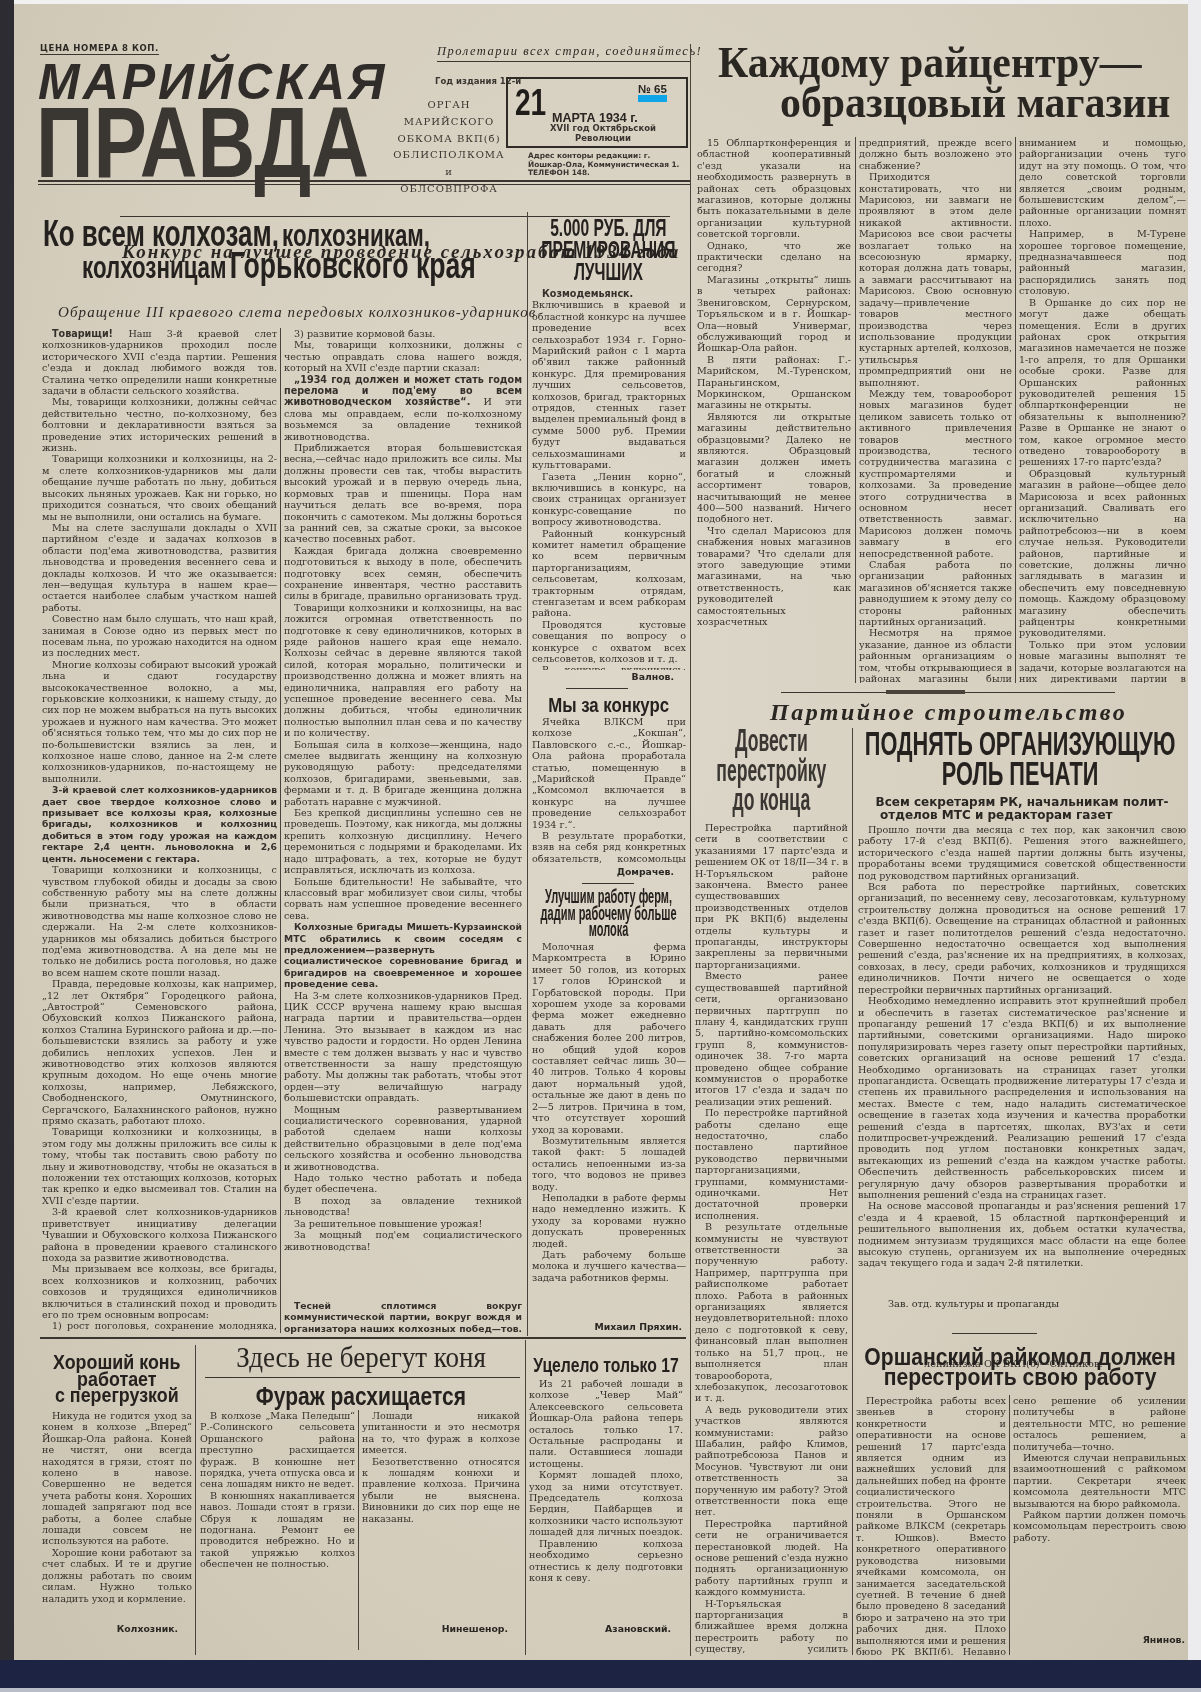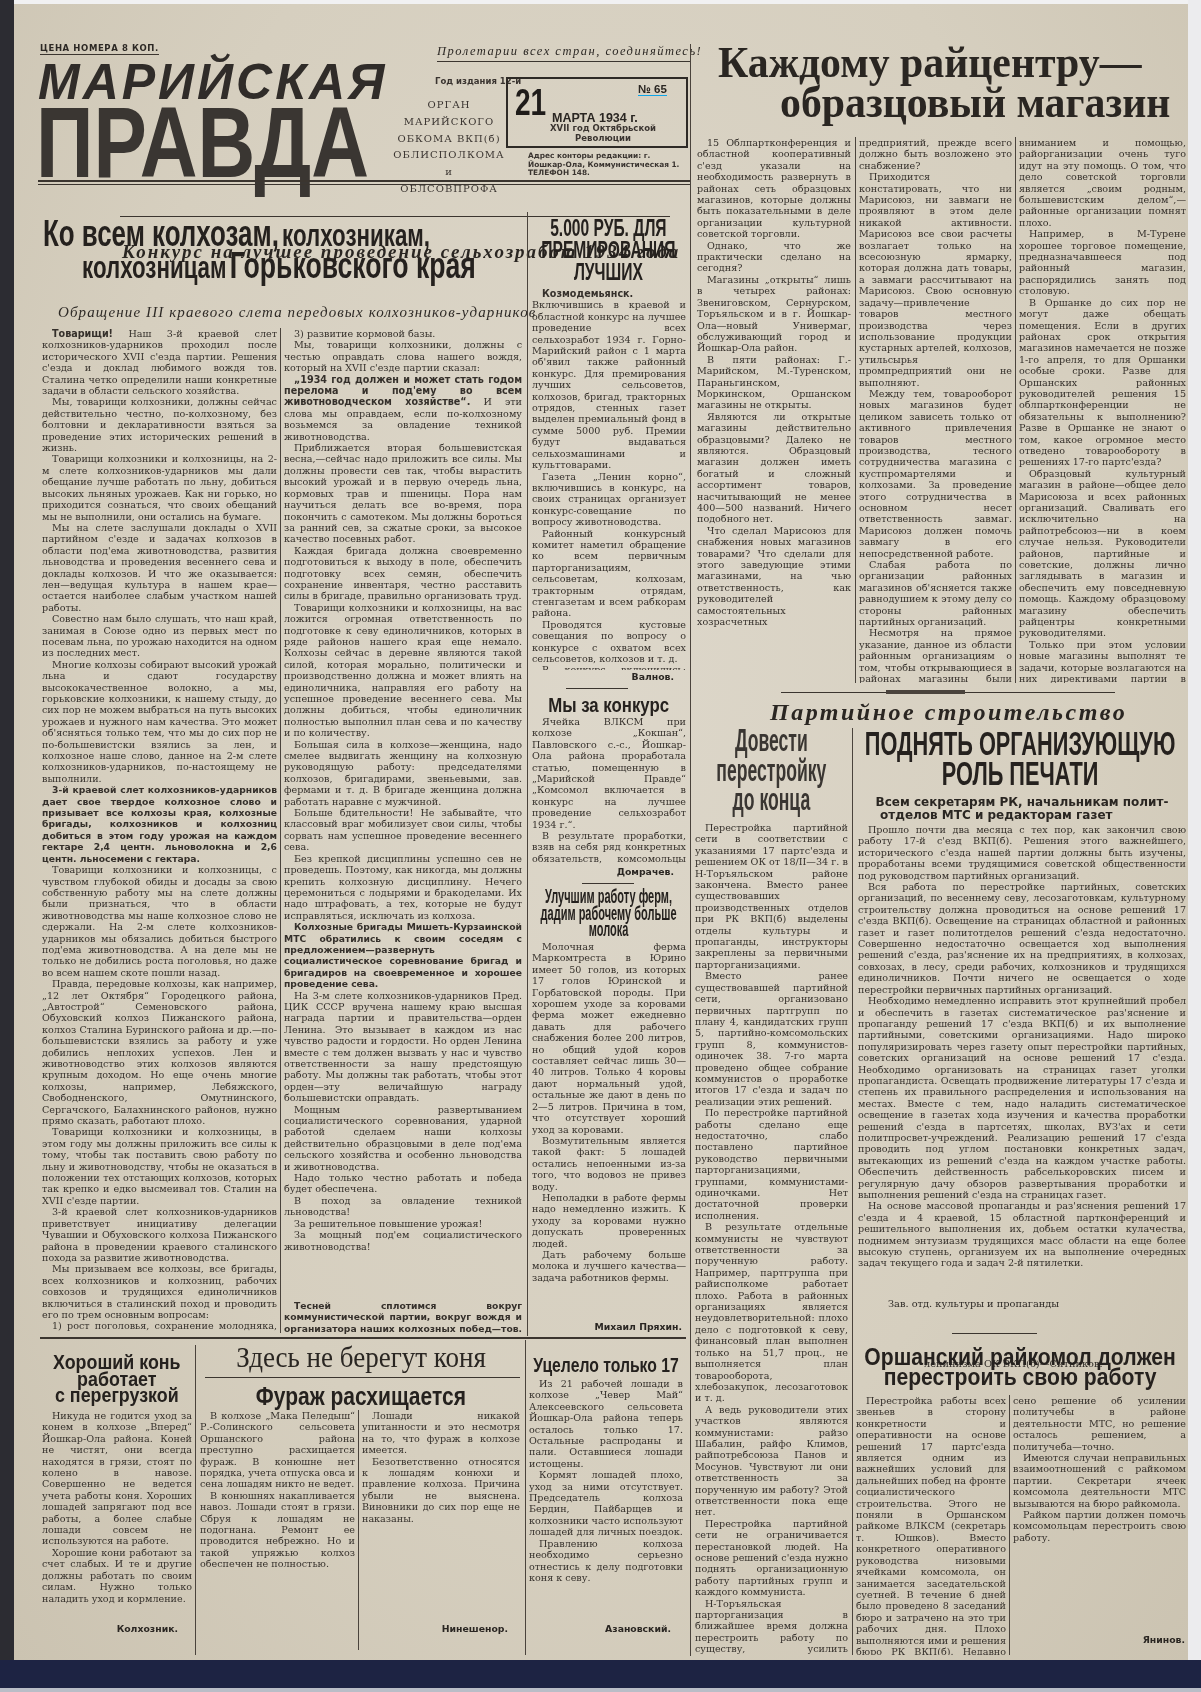--- a/index.html
+++ b/index.html
@@ -41,21 +41,21 @@
 <div class="abs" style="left:393px;top:97px;width:112px;text-align:center;font:10px 'DejaVu Serif',serif;letter-spacing:1px;line-height:16.8px;color:#3a3430;">
   <div>ОРГАН</div>
   <div>МАРИЙСКОГО</div>
   <div>ОБКОМА ВКП(б)</div>
   <div>ОБЛИСПОЛКОМА и</div>
   <div>ОБЛСОВПРОФА</div>
 </div>
 <div class="abs" style="left:506px;top:77px;width:178px;height:67px;border:2px solid #2e2a26;">
   <div class="abs" style="left:7px;top:6px;font:bold 36px 'Liberation Sans',sans-serif;line-height:1;transform:scaleX(0.78);transform-origin:0 0;color:#1f1c1a;">21</div>
   <div class="abs" style="left:44px;top:25px;font:bold 12.5px 'Liberation Sans',sans-serif;white-space:nowrap;color:#2a2622;margin-top:7px;">МАРТА 1934 г.</div>
-  <div class="abs" style="left:130px;top:4px;font:bold 11.5px 'Liberation Sans',sans-serif;border-bottom:1px solid #0ea5e9;white-space:nowrap;color:#2a2622;">№ 65</div>
+  <div class="abs" style="left:130px;top:4px;font:bold 11.5px 'Liberation Sans',sans-serif;border-bottom:7px solid #0ea5e9;white-space:nowrap;color:#2a2622;">№ 65</div>
   <div class="abs" style="left:20px;top:44px;width:150px;text-align:center;font:bold 8.5px 'DejaVu Sans',sans-serif;line-height:10px;color:#3a3430;">
     <div>XVII год Октябрьской</div>
     <div>Революции</div>
   </div>
 </div>
 <div class="abs" style="left:528px;top:152px;width:160px;font:bold 7.4px 'DejaVu Sans',sans-serif;line-height:8.6px;color:#3a3430;">Адрес конторы редакции: г. Йошкар-Ола, Коммунистическая 1. ТЕЛЕФОН 148.</div>
 <div class="rule-h thick" style="left:38px;top:180px;width:652px;"></div>
 <div class="rule-h" style="left:38px;top:184px;width:652px;"></div>
 
 <div class="rule-v" style="left:690px;top:44px;height:1612px;"></div>
@@ -118,22 +118,22 @@
 </div>
 <div class="rule-v" style="left:280px;top:328px;height:1005px;"></div>
 <div class="txt" style="left:284px;top:328px;width:238px;height:970px;">
   <p>3) развитие кормовой базы.</p>
   <p>Мы, товарищи колхозники, должны с честью оправдать слова нашего вождя, который на XVII с'езде партии сказал:</p>
   <p><span class="b">„1934 год должен и может стать годом перелома и под'ему во всем животноводческом хозяйстве“.</span> <span>И эти слова мы оправдаем, если по-колхозному возьмемся за овладение техникой животноводства.</span></p>
   <p>Приближается вторая большевистская весна,—сейчас надо приложить все силы. Мы должны провести сев так, чтобы вырастить высокий урожай и в первую очередь льна, кормовых трав и пшеницы. Пора нам научиться делать все во-время, пора покончить с самотеком. Мы должны бороться за ранний сев, за сжатые сроки, за высокое качество посевных работ.</p>
   <p>Каждая бригада должна своевременно подготовиться к выходу в поле, обеспечить подготовку всех семян, обеспечить сохранение инвентаря, честно расставить силы в бригаде, правильно организовать труд.</p>
   <p>Товарищи колхозники и колхозницы, на вас ложится огромная ответственность по подготовке к севу единоличников, которых в ряде районов нашего края еще немало. Колхозы сейчас в деревне являются такой силой, которая морально, политически и производственно должна и может влиять на единоличника, направляя его работу на успешное проведение весеннего сева. Мы должны добиться, чтобы единоличник полностью выполнил план сева и по качеству и по количеству.</p>
   <p>Большая сила в колхозе—женщина, надо смелее выдвигать женщину на колхозную руководящую работу: председателями колхозов, бригадирами, звеньевыми, зав. фермами и т. д. В бригаде женщина должна работать наравне с мужчиной.</p>
+  <p>Без крепкой дисциплины успешно сев не проведешь. Поэтому, как никогда, мы должны крепить колхозную дисциплину. Нечего церемониться с лодырями и бракоделами. Их надо штрафовать, а тех, которые не будут исправляться, исключать из колхоза.</p>
   <p>Больше бдительности! Не забывайте, что классовый враг мобилизует свои силы, чтобы сорвать нам успешное проведение весеннего сева.</p>
-  <p>Без крепкой дисциплины успешно сев не проведешь. Поэтому, как никогда, мы должны крепить колхозную дисциплину. Нечего церемониться с лодырями и бракоделами. Их надо штрафовать, а тех, которые не будут исправляться, исключать из колхоза.</p>
   <p class="bold">Колхозные бригады Мишеть-Курзаинской МТС обратились к своим соседям с предложением—развернуть социалистическое соревнование бригад и бригадиров на своевременное и хорошее проведение сева.</p>
   <p>На 3-м слете колхозников-ударников Пред. ЦИК СССР вручена нашему краю высшая награда партии и правительства—орден Ленина. Это вызывает в каждом из нас чувство радости и гордости. Но орден Ленина вместе с тем должен вызвать у нас и чувство ответственности за нашу предстоящую работу. Мы должны так работать, чтобы этот орден—эту величайшую награду большевистски оправдать.</p>
   <p>Мощным развертыванием социалистического соревнования, ударной работой сделаем наши колхозы действительно образцовыми в деле под'ема сельского хозяйства и особенно льноводства и животноводства.</p>
   <p>Надо только честно работать и победа будет обеспечена.</p>
   <p>В поход за овладение техникой льноводства!</p>
   <p>За решительное повышение урожая!</p>
   <p>За мощный под'ем социалистического животноводства!</p>
 </div>
 <div class="txt" style="left:284px;top:1300px;width:238px;height:35px;">
   <p class="bold">Тесней сплотимся вокруг коммунистической партии, вокруг вождя и организатора наших колхозных побед—тов. Сталина!</p>

